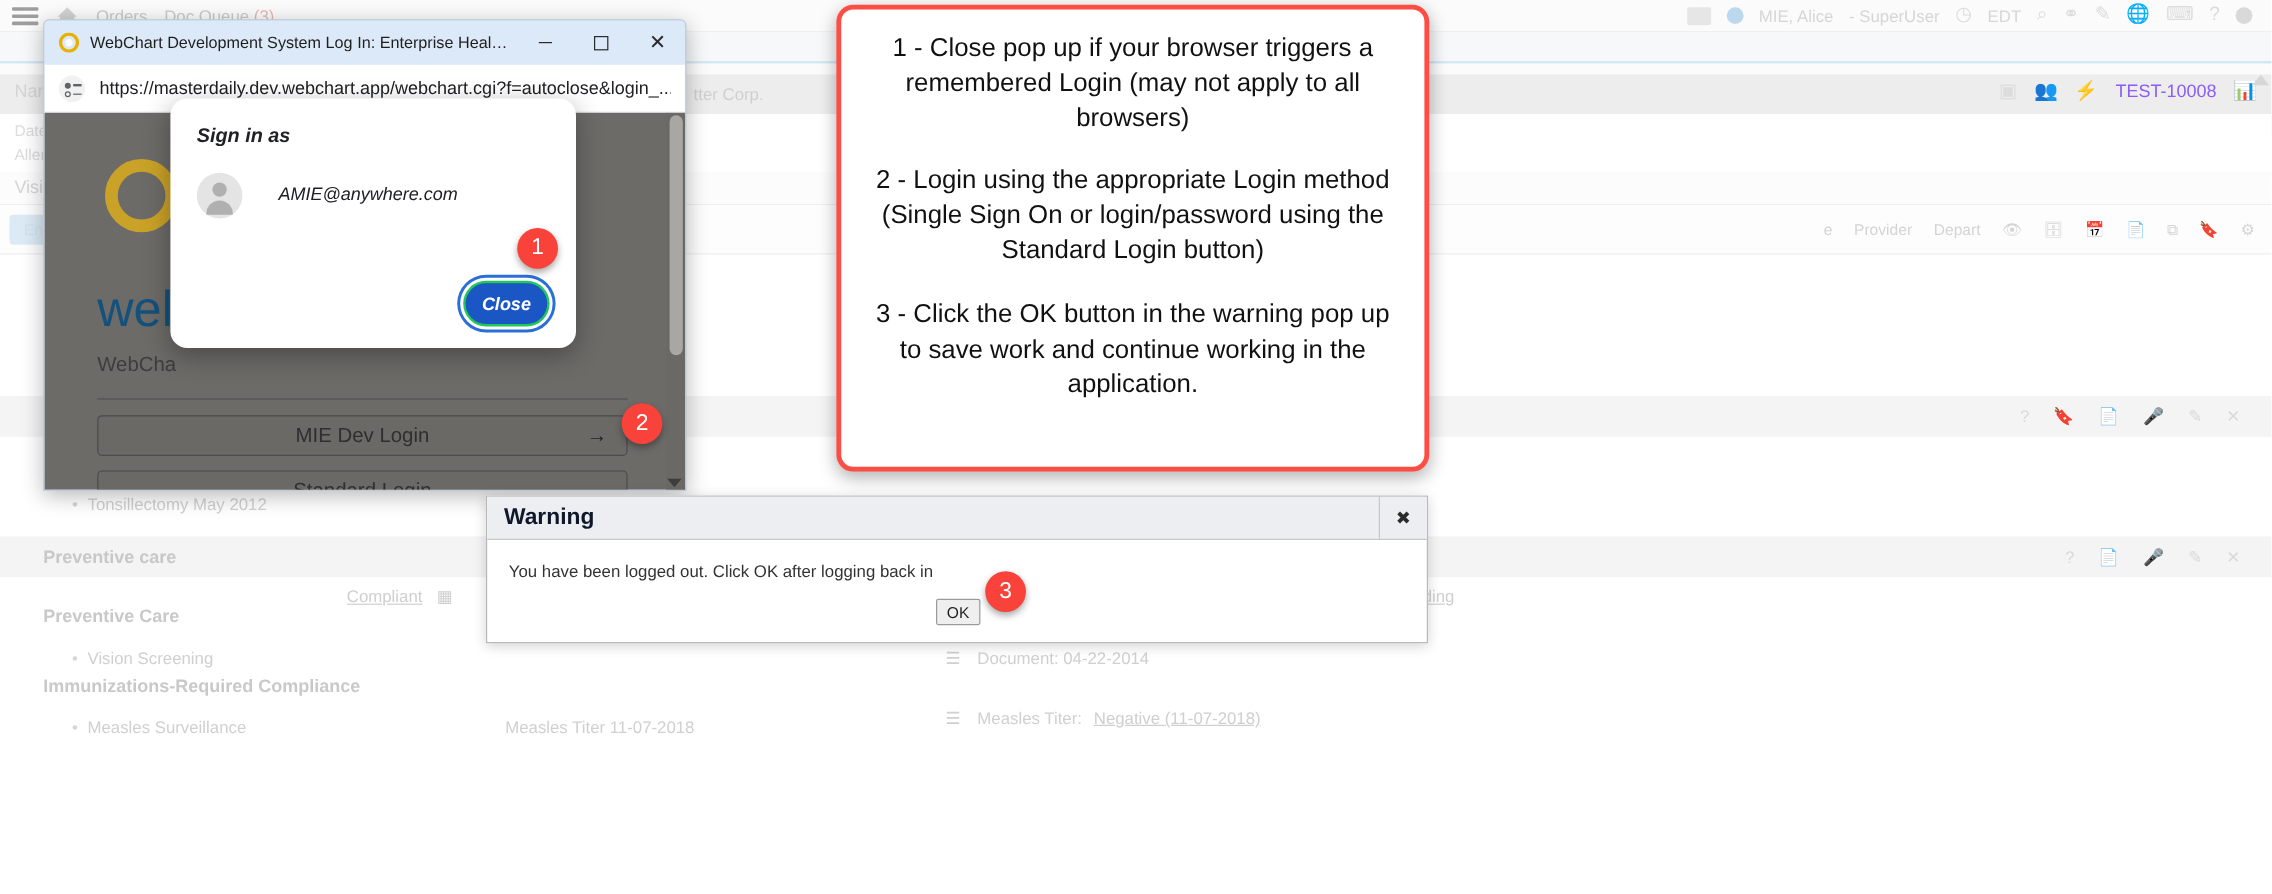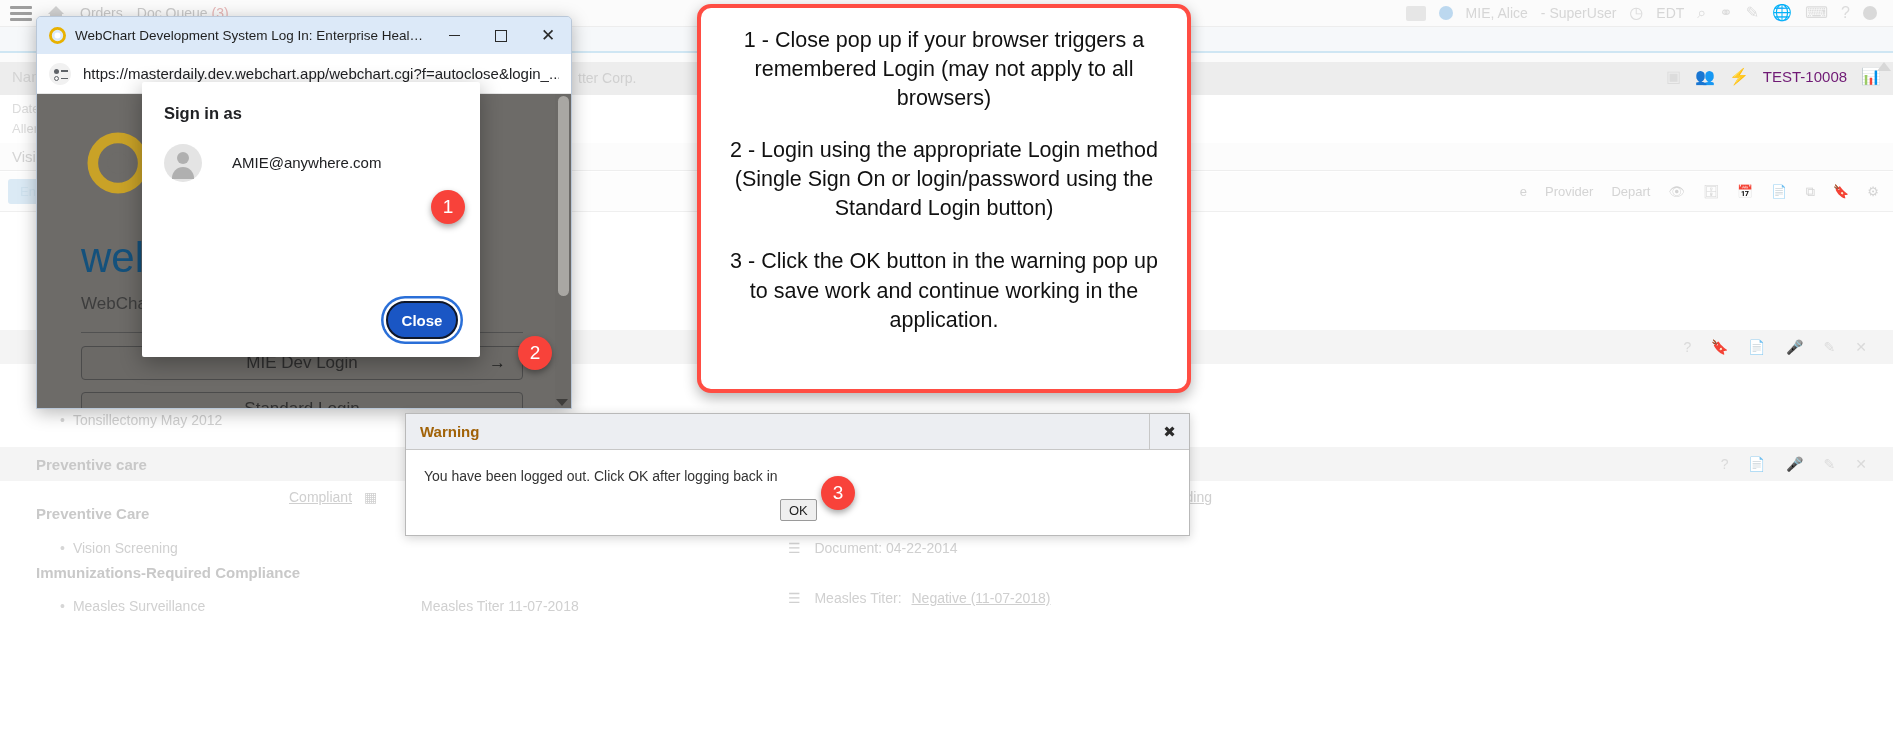--- a/index.html
+++ b/index.html
@@ -55,21 +55,21 @@
 
   .bg-patbar {
     position:absolute; left:0; top:62px; width:1893px; height:52px;
     background:#ededed;
   }
   .bg-patbar-inner { position:absolute; left:0; top:62px; width:1893px; height:52px;
     display:flex; align-items:flex-start; padding:6px 12px; gap:16px; }
   .pat-label { color:#d5d5d5; font-size:15px; }
   .pat-list-badge { background:#f3cfcf; color:#fff; font-size:13px; padding:1px 7px; border-radius:2px; }
   .pat-right { margin-left:auto; display:flex; align-items:center; gap:14px; }
-  .pat-right .tid { color:#701a75; font-size:15px; }
+  .pat-right .tid { color:#8b5cf6; font-size:15px; }
 
   .bg-demo {
     position:absolute; left:0; top:95px; width:1893px; height:60px;
     background:#fff; padding:4px 12px; border-bottom:1px solid #f0f0f0;
   }
   .demo-line { color:#dcdcdc; font-size:13px; line-height:20px; }
 
   .bg-visitbar {
     position:absolute; left:0; top:143px; width:1893px; height:28px;
     background:#fcfcfc; border-bottom:1px solid #eee;
@@ -150,48 +150,48 @@
     position:absolute; right:0; top:0; width:16px; height:316px; background:#6b6966;
   }
   .chrome-thumb { position:absolute; right:2px; top:2px; width:11px; height:200px; background:#a9a7a3; border-radius:6px; }
   .chrome-scroll-down {
     position:absolute; right:3px; bottom:4px; width:0;height:0;
     border-left:6px solid transparent;border-right:6px solid transparent;border-top:7px solid #3e3d3b;
   }
 
   
   .signin-pop {
-    position:absolute; left:142px; top:82px; width:338px; height:275px;
-    background:#fff; border-radius:2px; box-shadow:0 6px 22px rgba(0,0,0,.32);
+    position:absolute; left:142px; top:82px; width:338px; height:208px;
+    background:#fff; border-radius:14px; box-shadow:0 6px 22px rgba(0,0,0,.32);font-style:italic;
   }
   .signin-title { position:absolute; left:22px; top:22px; font-size:16.5px; font-weight:bold; color:#202124; }
   .signin-avatar {
     position:absolute; left:22px; top:62px; width:38px; height:38px; border-radius:50%; background:#e4e4e4;
   }
   .signin-avatar::before { content:""; position:absolute; left:13px; top:8px; width:12px;height:12px;border-radius:50%;background:#b0b0b0; }
   .signin-avatar::after { content:""; position:absolute; left:8px; top:23px; width:22px;height:12px;border-radius:11px 11px 0 0;background:#b0b0b0; }
   .signin-email { position:absolute; left:90px; top:72px; font-size:15px; color:#202124; }
   .signin-close-btn {
     position:absolute; right:22px; bottom:18px; width:72px; height:38px;
     background:#1a56c4; color:#fff; font-size:15px; font-weight:bold;
-    border:2px solid #0f172a; border-radius:19px;
+    border:2px solid #22c55e; border-radius:19px;
     display:flex; align-items:center; justify-content:center;
     box-shadow:0 0 0 2.5px #fff, 0 0 0 5px #2a6fd8;
   }
 
   
   .warn-dlg {
     position:absolute; left:405px; top:413px; width:785px; height:123px;
     background:#fff; border:1px solid #b9b9b9; box-shadow:0 2px 10px rgba(0,0,0,.18);
   }
   .warn-head {
     height:36px; background:#eceef2; border-bottom:1px solid #c7c7c7;
     display:flex; align-items:center; padding:0 0 0 14px;
   }
-  .warn-title { font-size:15px; font-weight:bold; color:#a16207; }
+  .warn-title { font-size:19px; font-weight:bold; color:#0f172a; }
   .warn-x {
     margin-left:auto; width:40px; height:36px; border-left:1px solid #c7c7c7;
     display:flex; align-items:center; justify-content:center; font-size:15px; color:#2b2b2b;
   }
   .warn-body { position:relative; height:100px; }
   .warn-msg { position:absolute; left:18px; top:18px; font-size:14px; color:#333; }
   .warn-ok {
     position:absolute; left:374px; top:49px; min-width:36px; height:22px; padding:0 8px;
     background:#efefef; border:1px solid #9a9a9a; font-size:13px; color:#1f1f1f;
     display:flex; align-items:center; justify-content:center; border-radius:2px;

